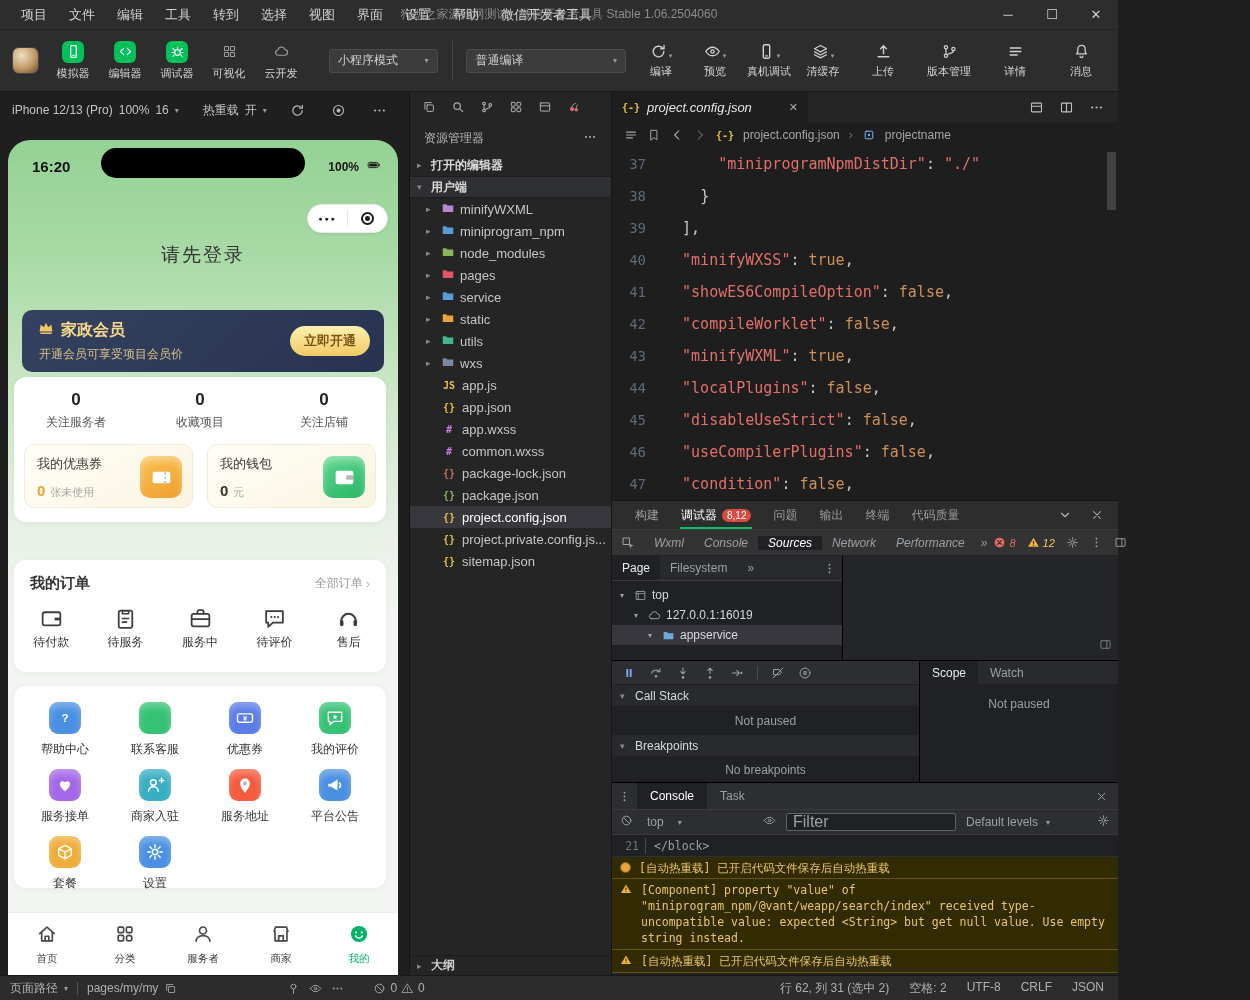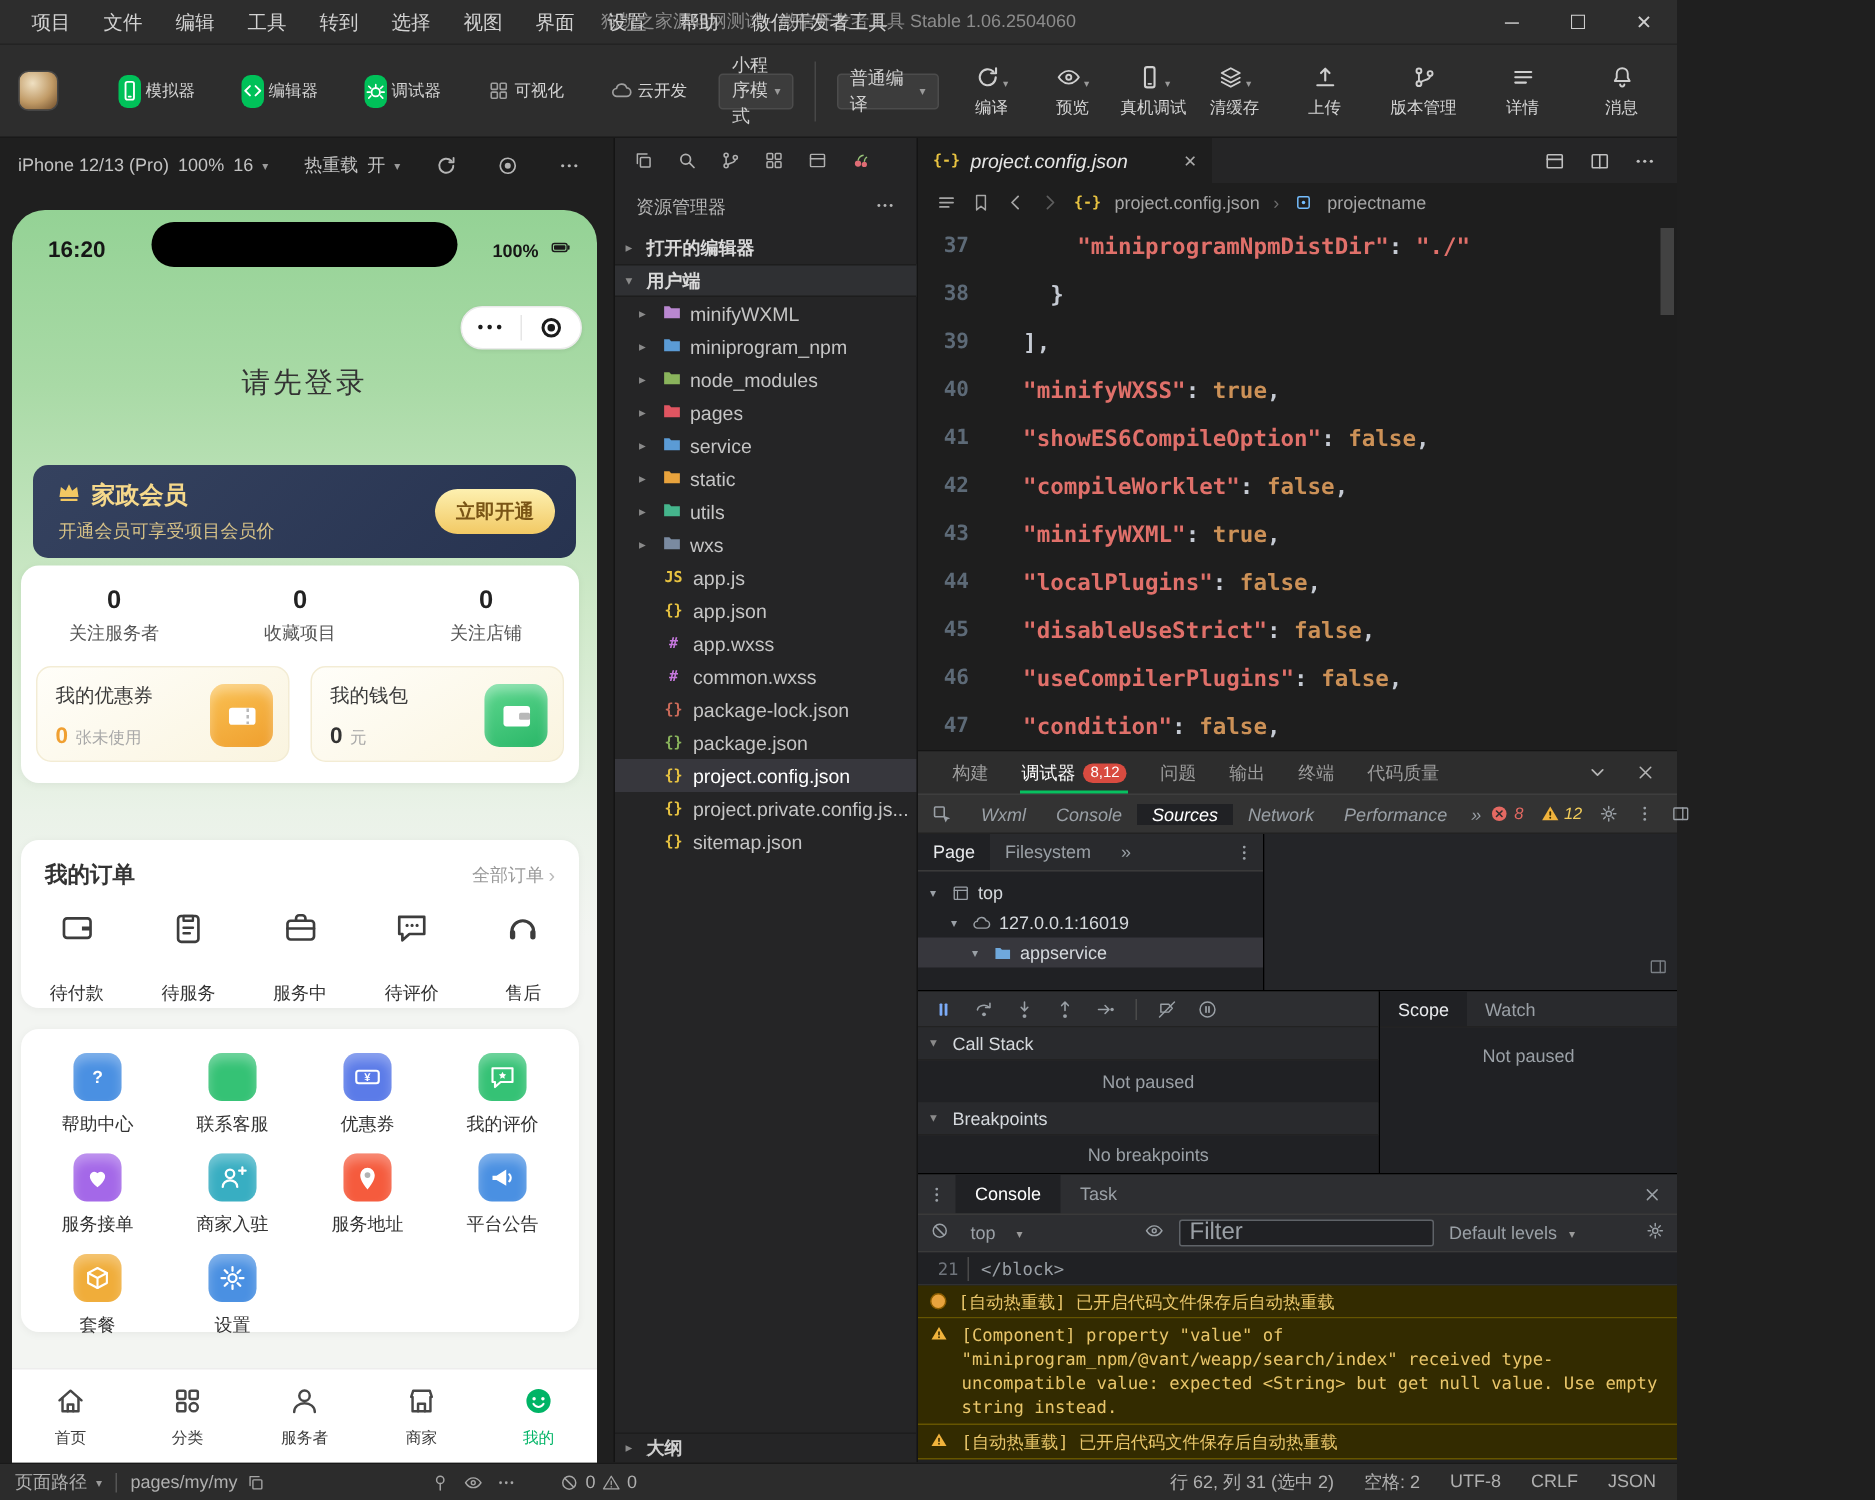--- a/index.html
+++ b/index.html
@@ -16,21 +16,21 @@
 .menu-item{padding:0 11px;line-height:30px;color:#d2d2d2;font-size:13px;}
 .win-title{position:absolute;left:0;right:0;text-align:center;color:#8c8c8c;font-size:12px;z-index:1;}
 .win-controls{margin-left:auto;display:flex;z-index:2;}
 .win-btn{width:44px;text-align:center;line-height:30px;color:#cfcfcf;font-size:13px;}
 
 
 .toolbar{height:62px;flex:0 0 62px;background:#2d2d2d;display:flex;align-items:center;padding:0 12px;gap:10px;border-bottom:1px solid #191919;}
 .avatar{width:27px;height:27px;border-radius:7px;flex:0 0 27px;
  background:radial-gradient(circle at 35% 30%,#efe0c2,#c09a66 55%,#6e4c2a);border:1px solid #454545;}
 .tb-group{display:flex;gap:4px;align-items:center;}
-.tb-btn{display:flex;flex-direction:row;align-items:center;gap:3px;width:48px;margin-left:30px;}
+.tb-btn{display:flex;flex-direction:column;align-items:center;gap:3px;width:48px;}
 .tb-ic{width:22px;height:22px;border-radius:6px;display:flex;align-items:center;justify-content:center;color:#9f9f9f;}
 .tb-ic.act{background:#00c159;color:#fff;}
 .tb-ic svg{width:15px;height:15px;}
 .tb-lb{font-size:11px;color:#d4d4d4;white-space:nowrap;}
 .tb-select{height:24px;background:#3c3c3c;border:1px solid #4c4c4c;border-radius:3px;color:#d0d0d0;font-size:12px;display:flex;align-items:center;justify-content:space-between;padding:0 8px;}
 .tb-sep{width:1px;height:40px;background:#474747;margin:0 4px;}
 .tb-act{display:flex;flex-direction:column;align-items:center;gap:4px;width:50px;color:#d0d0d0;}
 .tb-act .acticon{display:flex;align-items:flex-end;gap:2px;color:#cfcfcf;}
 .tb-act .acticon svg{width:17px;height:17px;}
 .mini-caret{font-size:7px;color:#9a9a9a;}
@@ -75,21 +75,21 @@
 .a-val{margin-top:9px;display:flex;align-items:baseline;gap:5px;font-size:11px;color:#a8a8a8;}
 .a-val b{font-size:15px;}
 .asset-ic{position:absolute;right:10px;top:11px;width:42px;height:42px;border-radius:10px;color:#fff;display:flex;align-items:center;justify-content:center;box-shadow:inset 0 5px 7px rgba(255,255,255,.35);}
 .asset-ic svg{width:25px;height:25px;}
 .ocard{position:absolute;top:420px;left:6px;width:372px;height:112px;background:#fff;border-radius:12px;box-shadow:0 1px 6px rgba(0,0,0,.05);}
 .ocard-head{display:flex;align-items:center;padding:14px 16px 0;}
 .ocard-title{font-size:15px;font-weight:bold;color:#333;}
 .ocard-more{margin-left:auto;font-size:12px;color:#999;display:flex;align-items:center;gap:3px;}
 .chev-sm{font-size:13px;color:#bbb;}
 .oitems{display:flex;margin-top:13px;}
-.oitem{flex:1;display:flex;flex-direction:column;align-items:center;gap:20px;}
+.oitem{flex:1;display:flex;flex-direction:column;align-items:center;gap:0;}
 .oitem .oi{color:#3d3d3d;}
 .oitem .oi svg{width:25px;height:25px;}
 .olb{font-size:12px;color:#333;}
 .scard{position:absolute;top:546px;left:6px;width:372px;height:202px;background:#fff;border-radius:12px;box-shadow:0 1px 6px rgba(0,0,0,.05);
  padding:16px 6px 0;display:grid;grid-template-columns:repeat(4,1fr);row-gap:11px;align-content:start;}
 .gitem{display:flex;flex-direction:column;align-items:center;gap:7px;}
 .gi{width:32px;height:32px;border-radius:9px;color:#fff;display:flex;align-items:center;justify-content:center;box-shadow:inset 0 5px 7px rgba(255,255,255,.3);}
 .gi svg{width:20px;height:20px;}
 .glb{font-size:12px;color:#333;}
 .tabbar{position:absolute;bottom:0;left:0;right:0;height:63px;background:#fff;border-top:1px solid #ededed;display:flex;align-items:center;}
@@ -126,21 +126,21 @@
 .etab{width:196px;background:#1e1e1e;display:flex;align-items:center;gap:7px;padding:0 10px;color:#e6e6e6;font-size:13px;font-style:italic;}
 .braces{color:#e8c341;font-size:10px;font-weight:bold;font-style:normal;font-family:"DejaVu Sans Mono",monospace;}
 .etab .close{margin-left:auto;color:#ababab;font-style:normal;font-size:11px;}
 .tabstrip-icons{margin-left:auto;display:flex;gap:15px;align-items:center;padding-right:14px;color:#c0c0c0;}
 .tabstrip-icons svg{width:15px;height:15px;}
 .breadcrumb{height:26px;flex:0 0 26px;display:flex;align-items:center;gap:9px;padding:0 12px;color:#a5a5a5;font-size:12px;background:#1e1e1e;}
 .breadcrumb svg{width:14px;height:14px;}
 .bc-arrow.off{color:#5e5e5e;}
 .bc-sep{color:#6d6d6d;}
 .bc-node{color:#75beff;}
-.code{flex:1;position:relative;font-family:"DejaVu Sans Mono","Liberation Mono",monospace;font-size:15px;overflow:hidden;font-weight:bold;}
+.code{flex:1;position:relative;font-family:"DejaVu Sans Mono","Liberation Mono",monospace;font-size:15px;overflow:hidden;}
 .cl{display:flex;height:32px;line-height:32px;}
 .ln{flex:0 0 34px;text-align:right;color:#5d6a77;font-size:14px;}
 .ct{margin-left:18px;white-space:pre;}
 .tk-key{color:#e0706a;}.tk-str{color:#e0706a;}.tk-bool{color:#cc9157;}.tk-pn{color:#c5cad3;}.tk-ws{color:#c5cad3;}
 .scrollthumb{position:absolute;right:2px;top:4px;width:9px;height:58px;background:#424242;}
 
 
 .debugger{flex:1;display:flex;flex-direction:column;background:#2d2d2d;border-top:1px solid #151515;min-height:0;}
 .ptabs{height:28px;flex:0 0 28px;display:flex;align-items:center;background:#2d2d2d;padding-left:12px;}
 .ptabs-list{display:flex;height:100%;}

